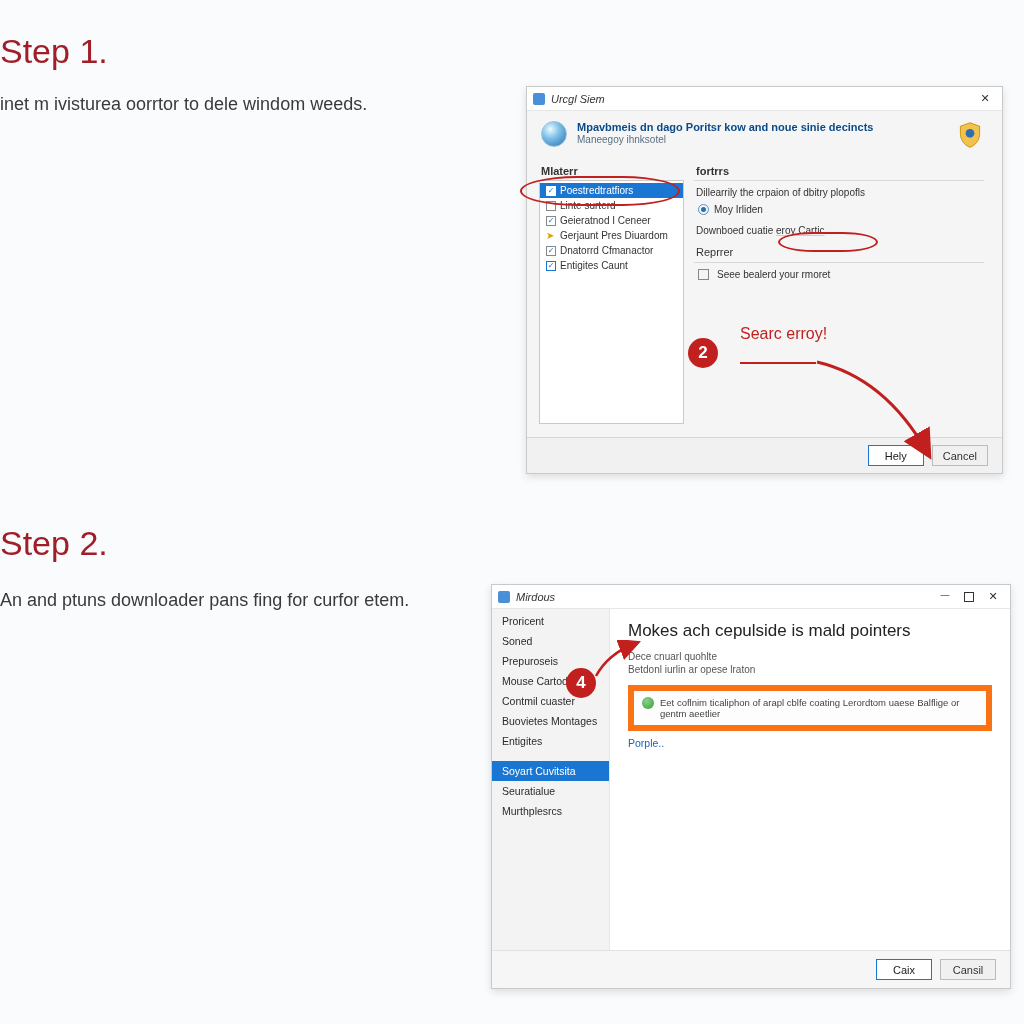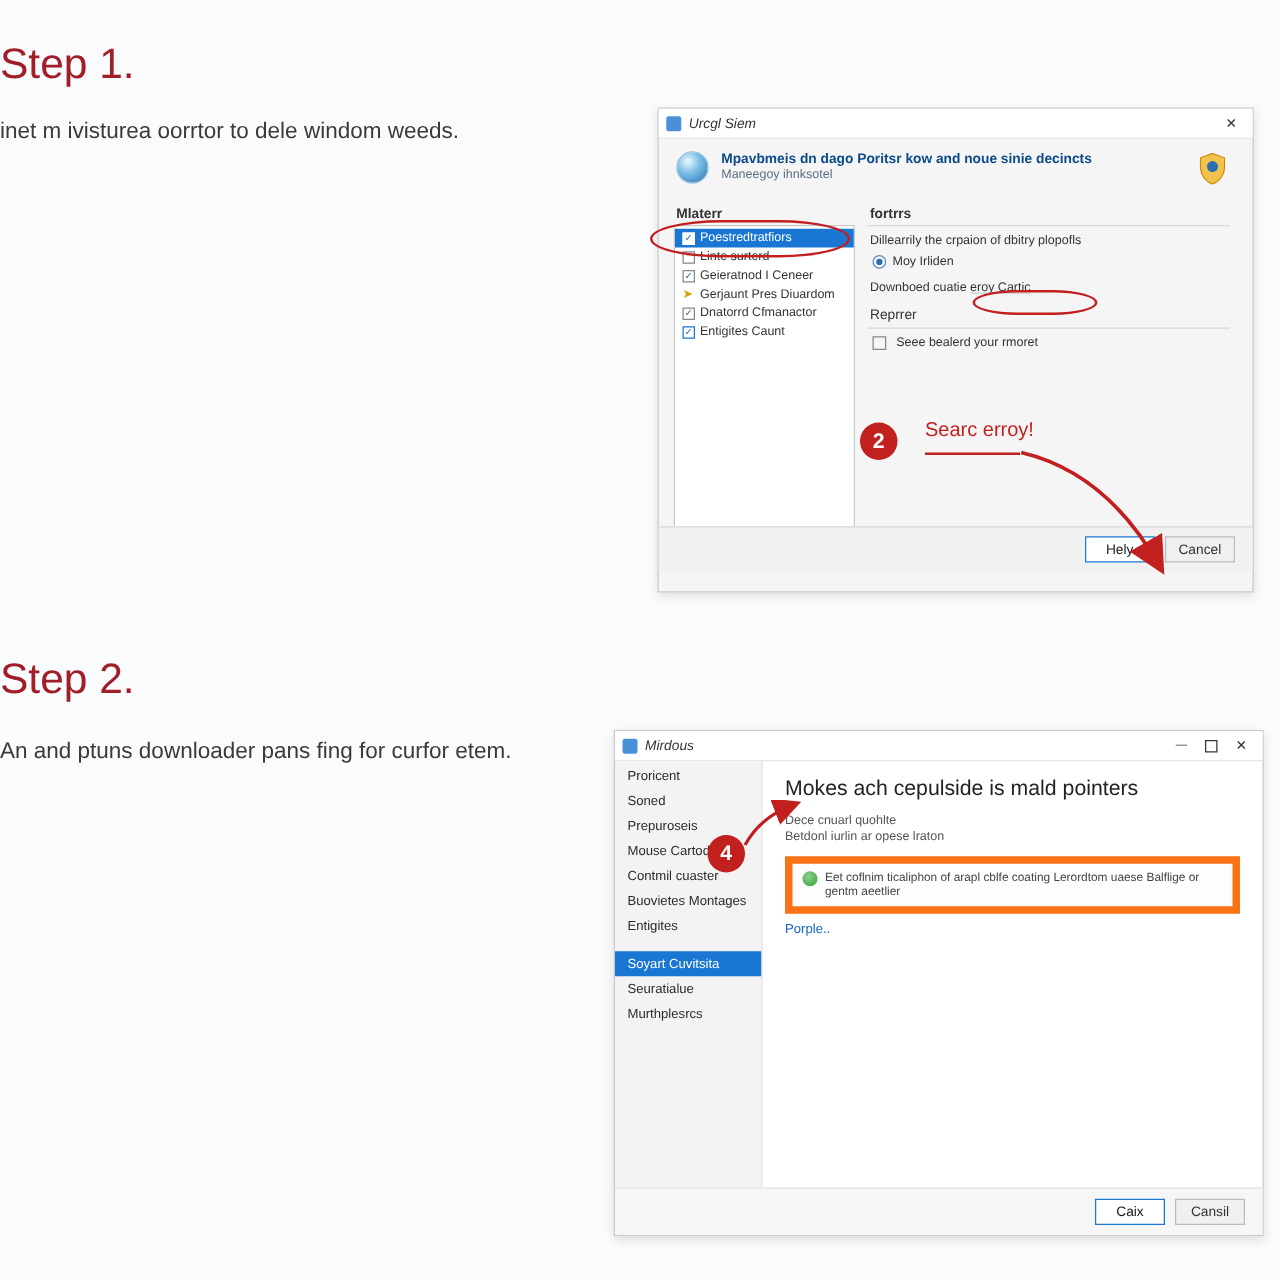--- a/index.html
+++ b/index.html
@@ -121,21 +121,21 @@
   .radio .dot { width: 5px; height: 5px; border-radius: 50%; background: #2a6fae; }
   .dl-row { font-size: 10px; color: #333; margin: 0 0 10px 2px; }
   .dl-row .linkish { color: #333; text-decoration: underline; text-decoration-color: #ccc; }
   .sub-head { font-size: 11px; color: #333; margin: 10px 0 4px 2px; }
   .check-row { display: flex; align-items: center; gap: 8px; font-size: 10px; color: #333; margin-left: 4px;}
   .check-row .cb {
     width: 11px; height: 11px; border: 1px solid #888;
   }
 
   .dlg1-footer {
-    position: absolute; bottom: 16px; left: 0; right: 0;
+    position: absolute; bottom: 0; left: 0; right: 0;
     height: 36px;
     border-top: 1px solid #d8d8d8;
     background: #f1f1f1;
     display: flex; align-items: center; justify-content: flex-end;
     gap: 8px; padding-right: 14px;
   }
   .btn {
     min-width: 56px; height: 21px;
     font-size: 11px; color: #333;
     background: #f0f0f0;
@@ -319,21 +319,21 @@
 
   <div class="dlg1-footer">
     <div class="btn primary">Hely</div>
     <div class="btn">Cancel</div>
   </div>
 </div>
 
 <div class="red-ring" style="left:520px; top:176px; width:160px; height:30px;"></div>
 <div class="red-ring" style="left:778px; top:232px; width:100px; height:20px;"></div>
 <div class="badge" style="left:688px; top:338px;">2</div>
-<div class="anno-text" style="left:740px; top:336px;">Searc erroy!</div>
+<div class="anno-text" style="left:740px; top:325px;">Searc erroy!</div>
 <div class="anno-line" style="left:740px; top:362px; width:76px;"></div>
 <svg class="anno-arrow" style="left:815px; top:358px; width:130px; height:110px;" viewBox="0 0 130 110">
   <defs>
     <marker id="ah1" markerWidth="10" markerHeight="10" refX="7" refY="5" orient="auto">
       <path d="M0,0 L10,5 L0,10 Z" fill="#c21f1f"></path>
     </marker>
   </defs>
   <path d="M2 4 Q70 20 112 94" stroke="#c21f1f" stroke-width="3" fill="none" marker-end="url(#ah1)"></path>
 </svg>
 

